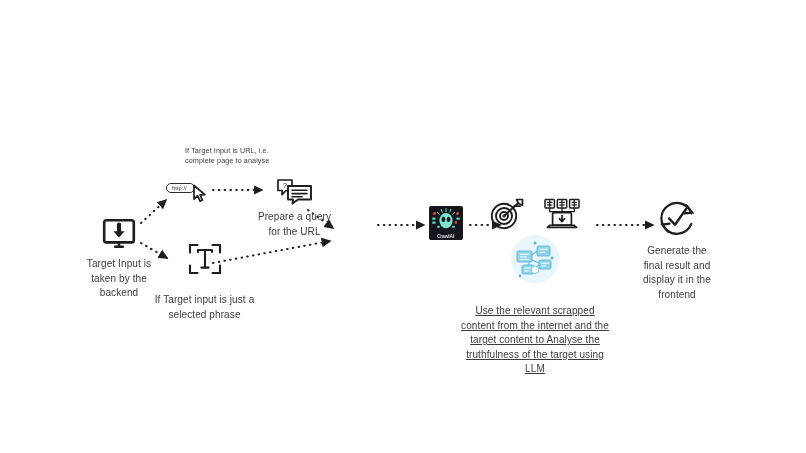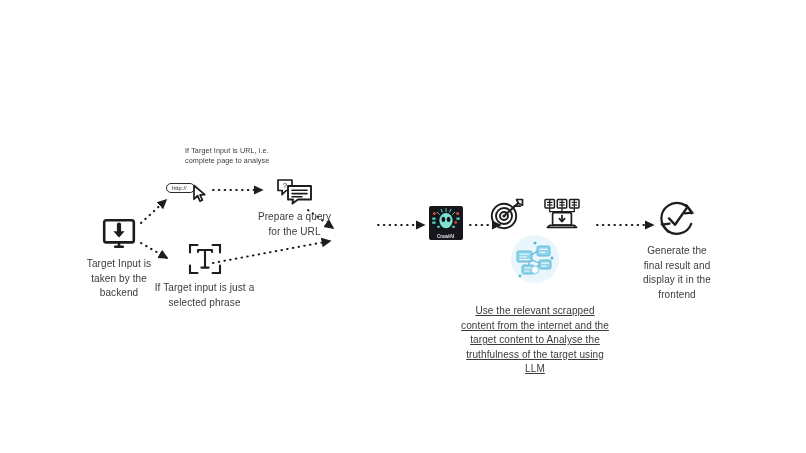--- a/index.html
+++ b/index.html
@@ -141,21 +141,21 @@
     <div class="url-group">
       <span class="url-pill">http://</span>
       <svg class="cursor-svg" width="15" height="19" viewBox="0 0 15 19">
         <path d="M2,1.5 L2,15.2 L5.6,11.7 L8,17.2 L10.4,16.1 L8.1,10.9 L12.8,10.6 Z" fill="#ffffff" stroke="#1d1d1d" stroke-width="1.7" stroke-linejoin="round"></path>
       </svg>
     </div>
   </div>
 
   <div class="label-free" style="left:185px; top:146px; width:110px;">If Target Input is URL, i.e. complete page to analyse</div>
 
-  <div class="node" style="left:152px; top:243px; width:105px;">
+  <div class="node" style="left:152px; top:243px; width:105px;gap:12px;">
     <div class="icon-wrap">
       <svg width="34" height="32" viewBox="0 0 34 32">
         <g fill="none" stroke="#1d1d1d" stroke-width="2.1" stroke-linecap="round">
           <path d="M2,9.5 L2,2 L9.5,2"></path>
           <path d="M24.5,2 L32,2 L32,9.5"></path>
           <path d="M32,22.5 L32,30 L24.5,30"></path>
           <path d="M9.5,30 L2,30 L2,22.5"></path>
         </g>
         <g fill="none" stroke="#1d1d1d" stroke-width="2.1" stroke-linecap="round" stroke-linejoin="round">
           <path d="M10,9 L10,7 L24,7 L24,9"></path>

